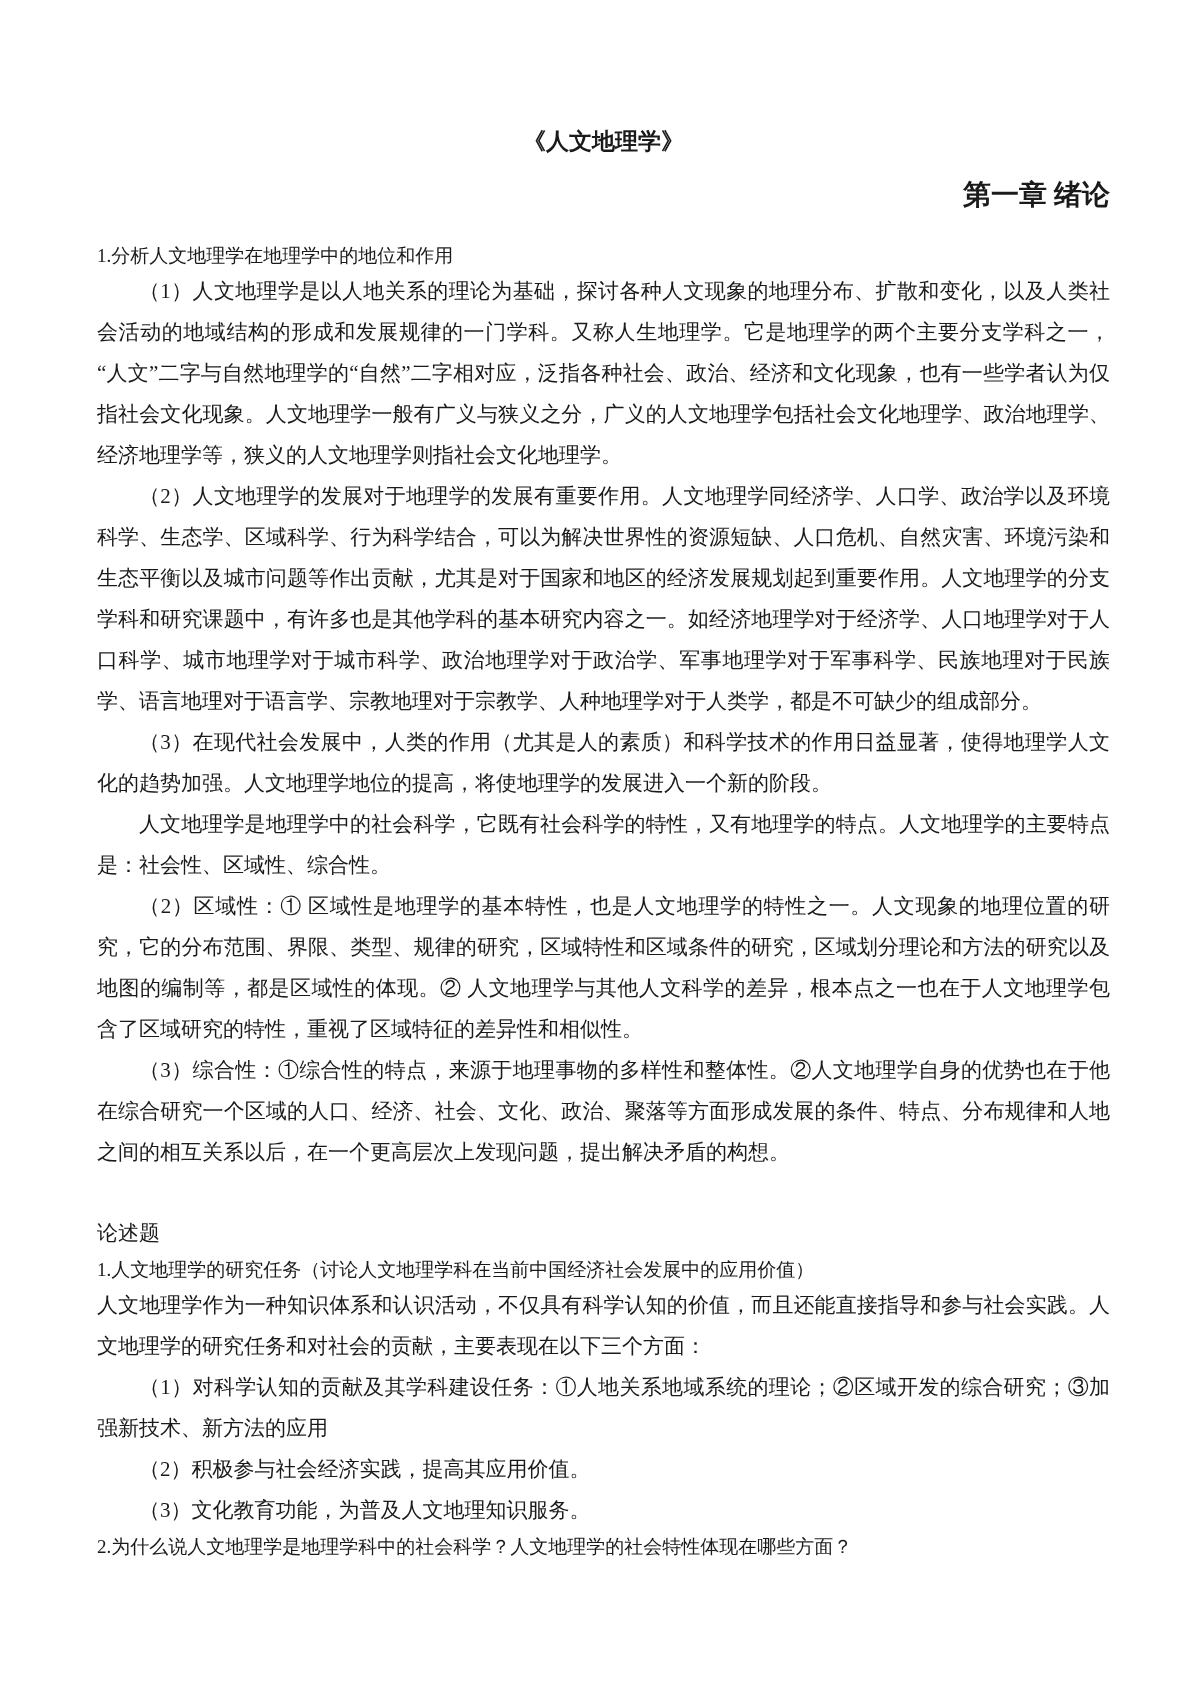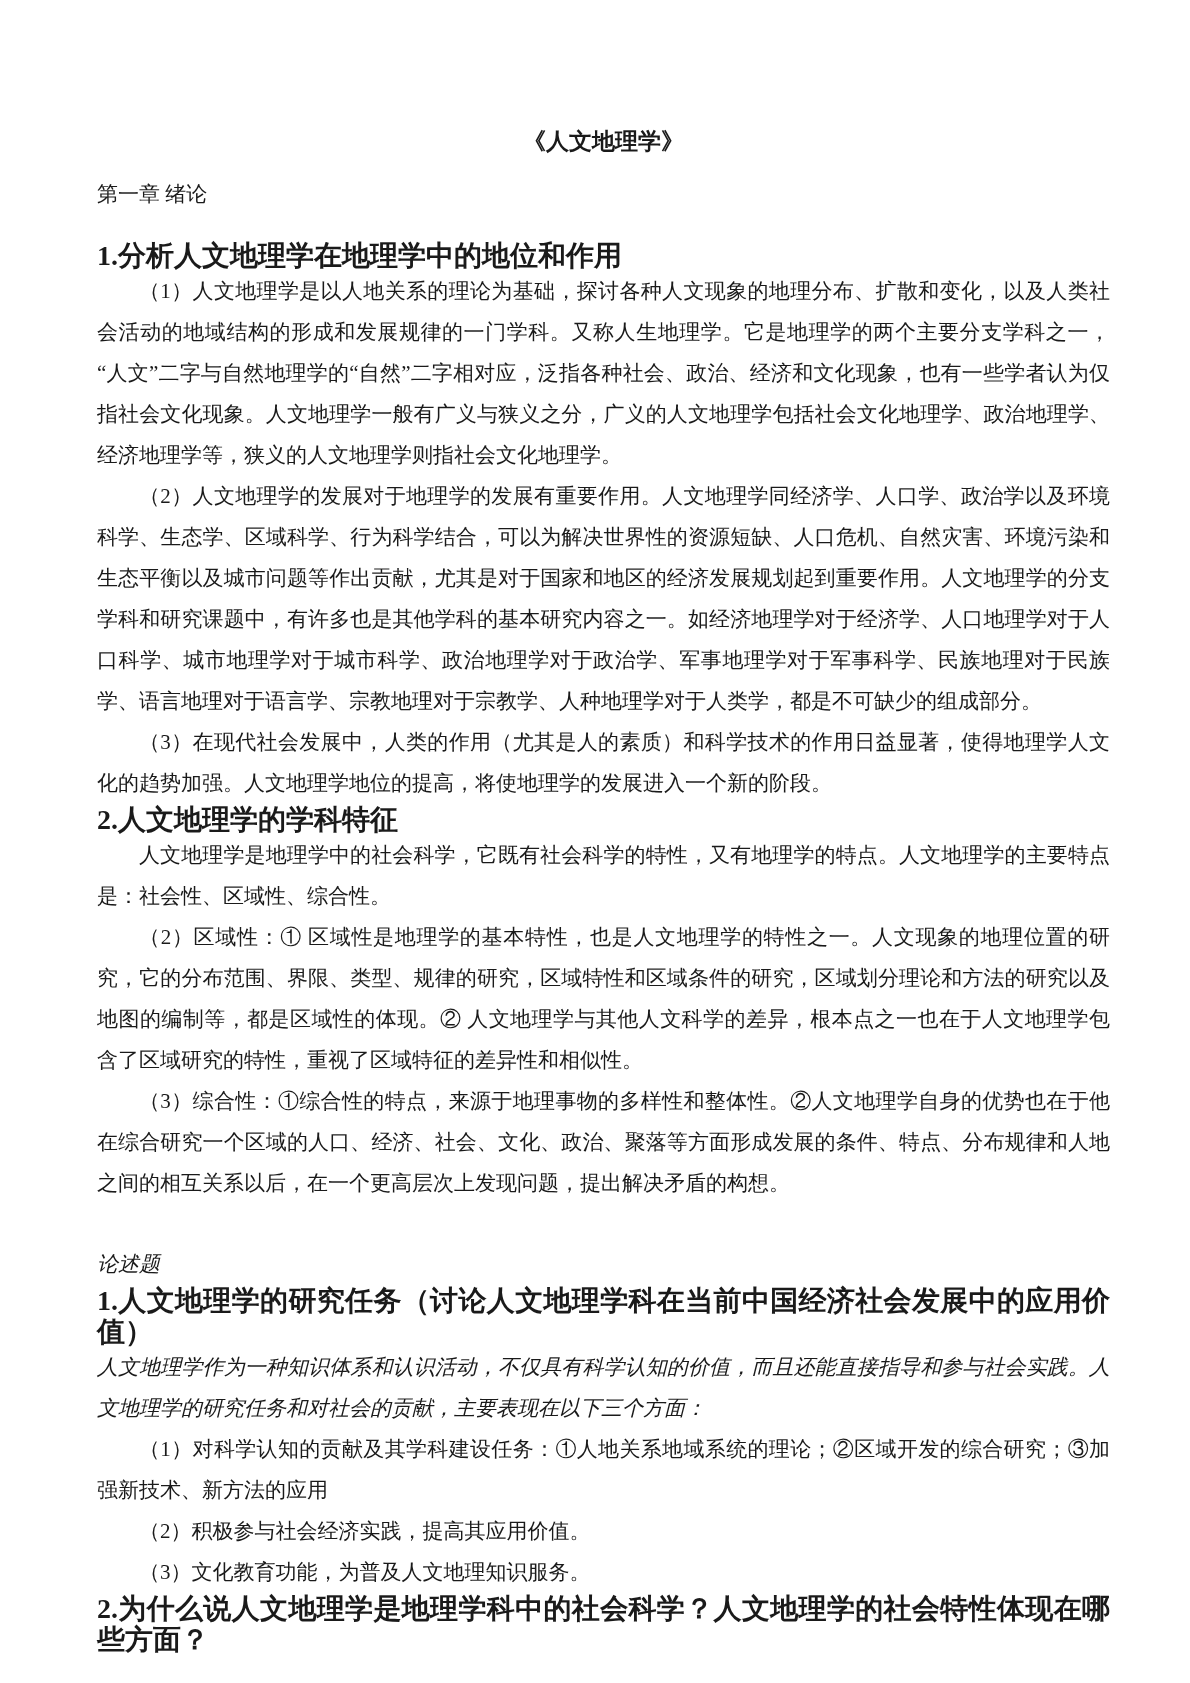--- a/index.html
+++ b/index.html
@@ -21,59 +21,57 @@
     overflow: hidden;
   }
   .doc-title {
     font-size: 23px;
     font-weight: bold;
     text-align: center;
     margin: 0 0 22px 0;
     line-height: 31px;
   }
   .chapter-title {
-    font-size: 21px;
-    font-weight: normal;
-    text-align: left;
+    font-size: 28px;
+    font-weight: bold;
+    text-align: right;
     margin: 0 0 30px 0;
     line-height: 31px;
   }
   .heading {
-    font-size: 28px;
-    font-weight: bold;
+    font-size: 19px;
+    font-weight: normal;
     margin: 0;
     line-height: 31px;
     text-align: justify;
   }
   .para {
     margin: 0;
     text-indent: 2em;
     text-align: justify;
     line-height: 41px;
   }
   .para.noindent {
     text-indent: 0;
-    font-style: italic;
   }
   .spacer {
     height: 40px;
   }
 </style>
 </head>
 <body>
 
 <div class="page">
   <h1 class="doc-title">《人文地理学》</h1>
   <h2 class="chapter-title">第一章 绪论</h2>
   <div id="doc-body">
       <h3 class="heading">1.分析人文地理学在地理学中的地位和作用</h3>
       <p class="para">（1）人文地理学是以人地关系的理论为基础，探讨各种人文现象的地理分布、扩散和变化，以及人类社会活动的地域结构的形成和发展规律的一门学科。又称人生地理学。它是地理学的两个主要分支学科之一，“人文”二字与自然地理学的“自然”二字相对应，泛指各种社会、政治、经济和文化现象，也有一些学者认为仅指社会文化现象。人文地理学一般有广义与狭义之分，广义的人文地理学包括社会文化地理学、政治地理学、经济地理学等，狭义的人文地理学则指社会文化地理学。</p>
       <p class="para">（2）人文地理学的发展对于地理学的发展有重要作用。人文地理学同经济学、人口学、政治学以及环境科学、生态学、区域科学、行为科学结合，可以为解决世界性的资源短缺、人口危机、自然灾害、环境污染和生态平衡以及城市问题等作出贡献，尤其是对于国家和地区的经济发展规划起到重要作用。人文地理学的分支学科和研究课题中，有许多也是其他学科的基本研究内容之一。如经济地理学对于经济学、人口地理学对于人口科学、城市地理学对于城市科学、政治地理学对于政治学、军事地理学对于军事科学、民族地理对于民族学、语言地理对于语言学、宗教地理对于宗教学、人种地理学对于人类学，都是不可缺少的组成部分。</p>
       <p class="para">（3）在现代社会发展中，人类的作用（尤其是人的素质）和科学技术的作用日益显著，使得地理学人文化的趋势加强。人文地理学地位的提高，将使地理学的发展进入一个新的阶段。</p>
-      <h3 class="heading">2.人文地理学的学科特征</h3>
       <p class="para">人文地理学是地理学中的社会科学，它既有社会科学的特性，又有地理学的特点。人文地理学的主要特点是：社会性、区域性、综合性。</p>
       <p class="para">（2）区域性：① 区域性是地理学的基本特性，也是人文地理学的特性之一。人文现象的地理位置的研究，它的分布范围、界限、类型、规律的研究，区域特性和区域条件的研究，区域划分理论和方法的研究以及地图的编制等，都是区域性的体现。② 人文地理学与其他人文科学的差异，根本点之一也在于人文地理学包含了区域研究的特性，重视了区域特征的差异性和相似性。</p>
       <p class="para">（3）综合性：①综合性的特点，来源于地理事物的多样性和整体性。②人文地理学自身的优势也在于他在综合研究一个区域的人口、经济、社会、文化、政治、聚落等方面形成发展的条件、特点、分布规律和人地之间的相互关系以后，在一个更高层次上发现问题，提出解决矛盾的构想。</p>
       <div class="spacer"></div>
       <p class="para noindent">论述题</p>
       <h3 class="heading">1.人文地理学的研究任务（讨论人文地理学科在当前中国经济社会发展中的应用价值）</h3>
       <p class="para noindent">人文地理学作为一种知识体系和认识活动，不仅具有科学认知的价值，而且还能直接指导和参与社会实践。人文地理学的研究任务和对社会的贡献，主要表现在以下三个方面：</p>
       <p class="para">（1）对科学认知的贡献及其学科建设任务：①人地关系地域系统的理论；②区域开发的综合研究；③加强新技术、新方法的应用</p>
       <p class="para">（2）积极参与社会经济实践，提高其应用价值。</p>
       <p class="para">（3）文化教育功能，为普及人文地理知识服务。</p>

